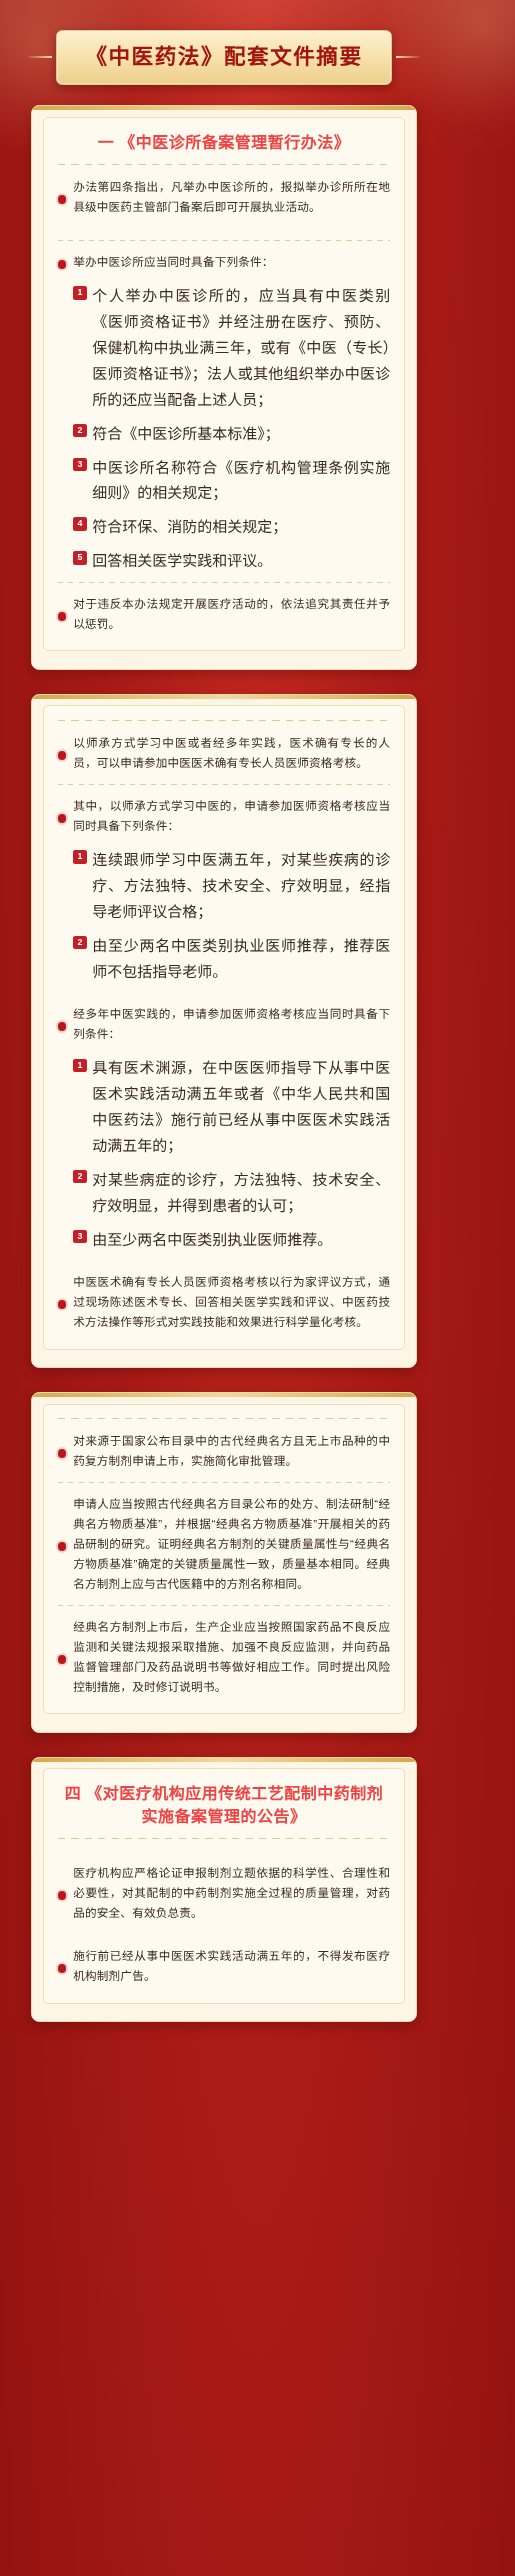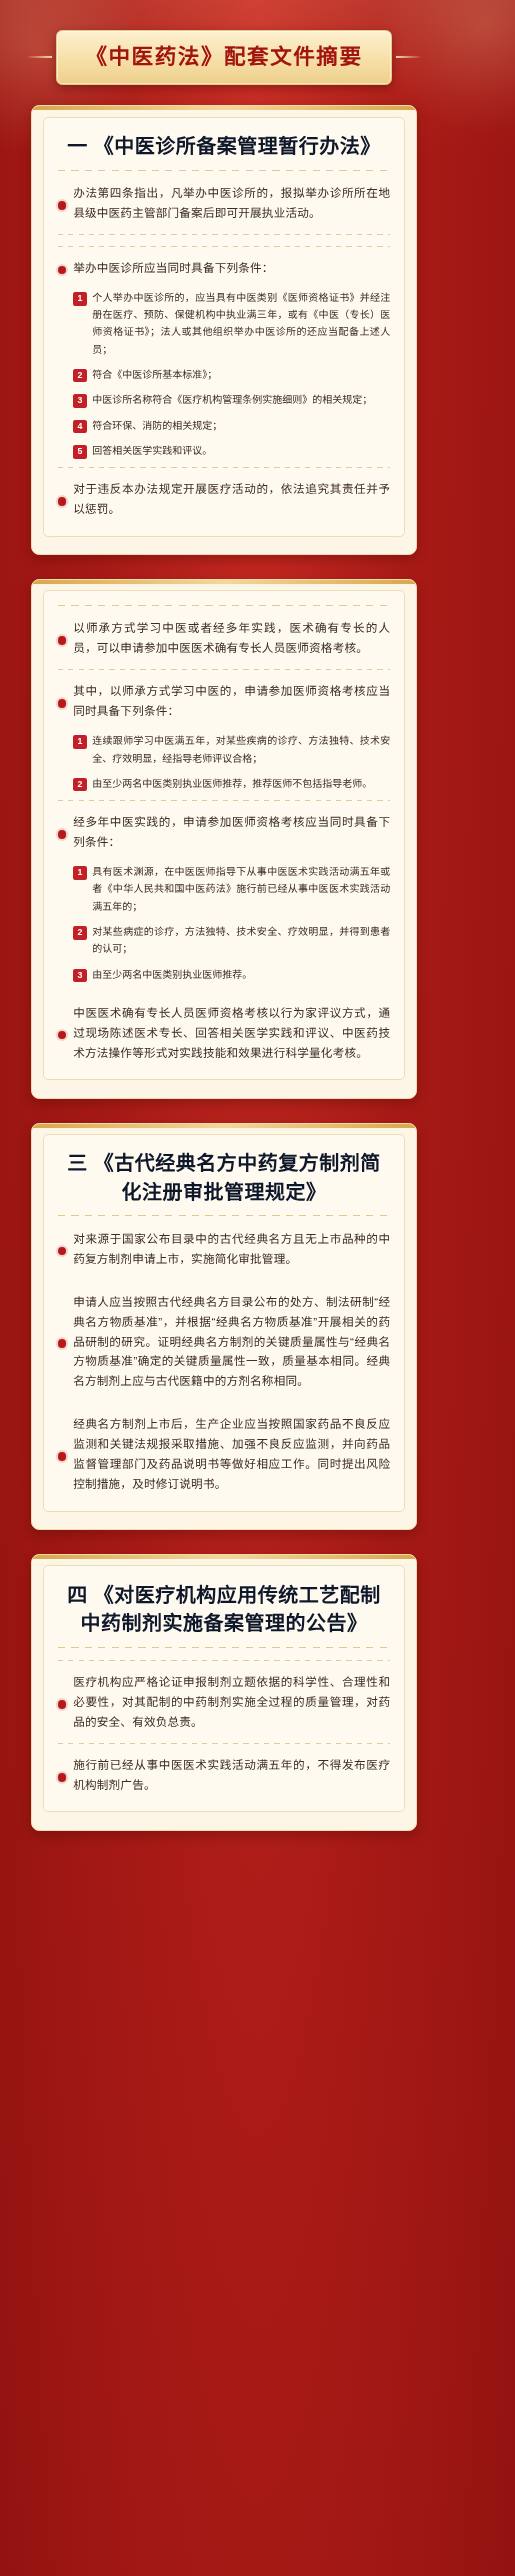--- a/index.html
+++ b/index.html
@@ -100,23 +100,23 @@
     margin: 10.3px 11.3px 0 11.3px;
     border: 0.5px solid #eddcb4;
     border-radius: 5.2px;
     padding: 13.4px 13.4px 5.2px 13.4px;
     background: #fffaf0;
   }
 
   .section-title {
     display: block;
     text-align: center;
-    font-size: 20px;
+    font-size: 16px;
     font-weight: bold;
-    color: #0f172a;
+    color: #ef4444;
     line-height: 1.42;
     letter-spacing: 0.5px;
     padding: 1px 3.1px 9.3px 3.1px;
   }
   .title-rule {
     height: 1px;
     background: repeating-linear-gradient(90deg, #e3c88e 0 7.2px, rgba(0,0,0,0) 7.2px 13.4px);
     margin: 0 0 12.4px 0;
   }
 
@@ -162,21 +162,21 @@
     background: #c22026;
     color: #fff;
     border-radius: 2.1px;
     font-size: 8.8px;
     font-weight: bold;
     line-height: 13.4px;
     text-align: center;
   }
   .sub-text {
     flex: 1 1 auto;
-    font-size: 10px;
+    font-size: 15px;
     line-height: 1.72;
     color: #3b2b20;
     text-align: justify;
   }
 
   
   .footer-space { height: 134px; }
 </style>
 </head>
 <body>
@@ -288,21 +288,20 @@
           <div class="bullet">
             <span class="bullet-dot"></span>
             <div class="bullet-body">
               <p class="para">中医医术确有专长人员医师资格考核以行为家评议方式，通过现场陈述医术专长、回答相关医学实践和评议、中医药技术方法操作等形式对实践技能和效果进行科学量化考核。</p>
             </div>
           </div>
         </div>
       </div>
       <div class="card">
         <div class="card-inner">
-          <div class="section-title">三 《古代经典名方中药复方制剂简化注册审批管理规定》</div>
           <div class="title-rule"></div>
           <div class="bullet">
             <span class="bullet-dot"></span>
             <div class="bullet-body">
               <p class="para">对来源于国家公布目录中的古代经典名方且无上市品种的中药复方制剂申请上市，实施简化审批管理。</p>
             </div>
           </div>
           <div class="dash-sep"></div>
           <div class="bullet">
             <span class="bullet-dot"></span>

